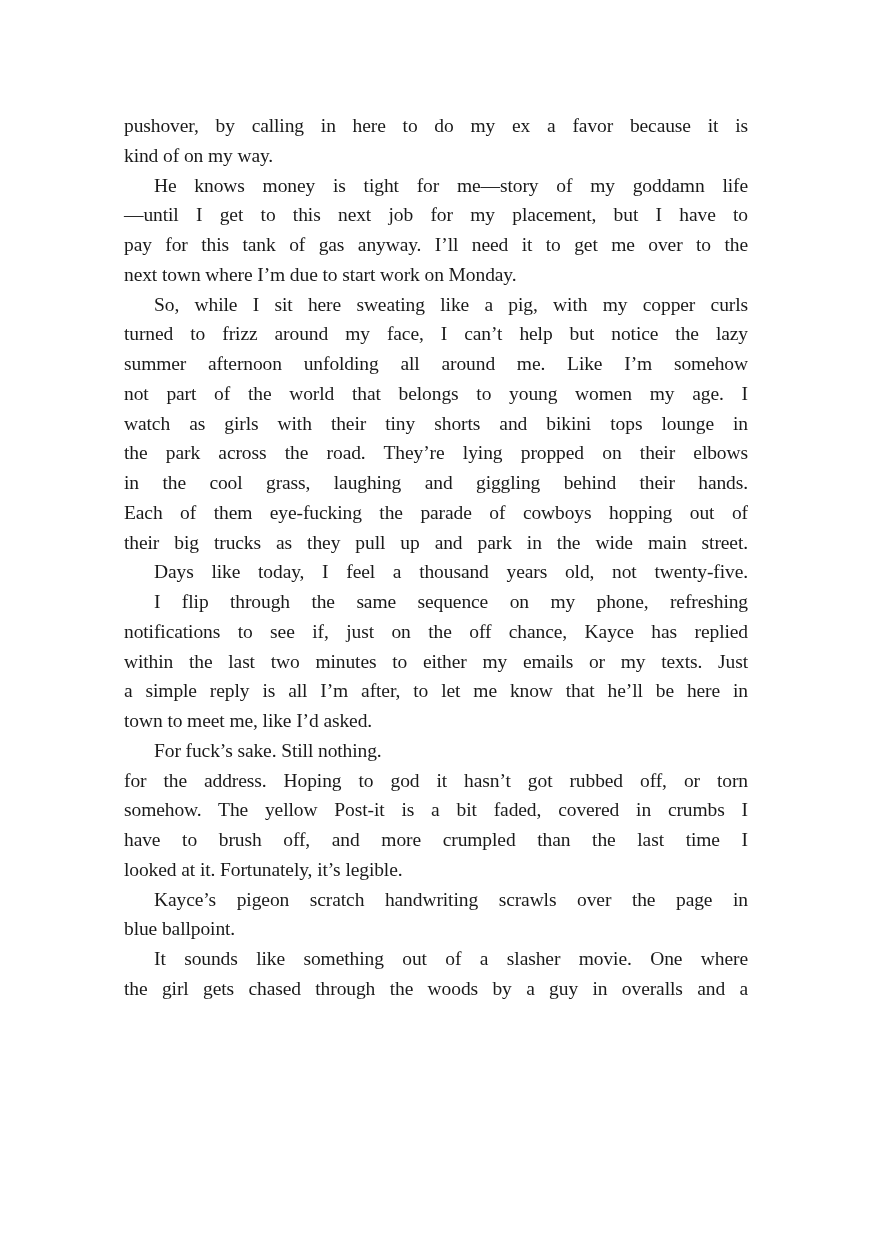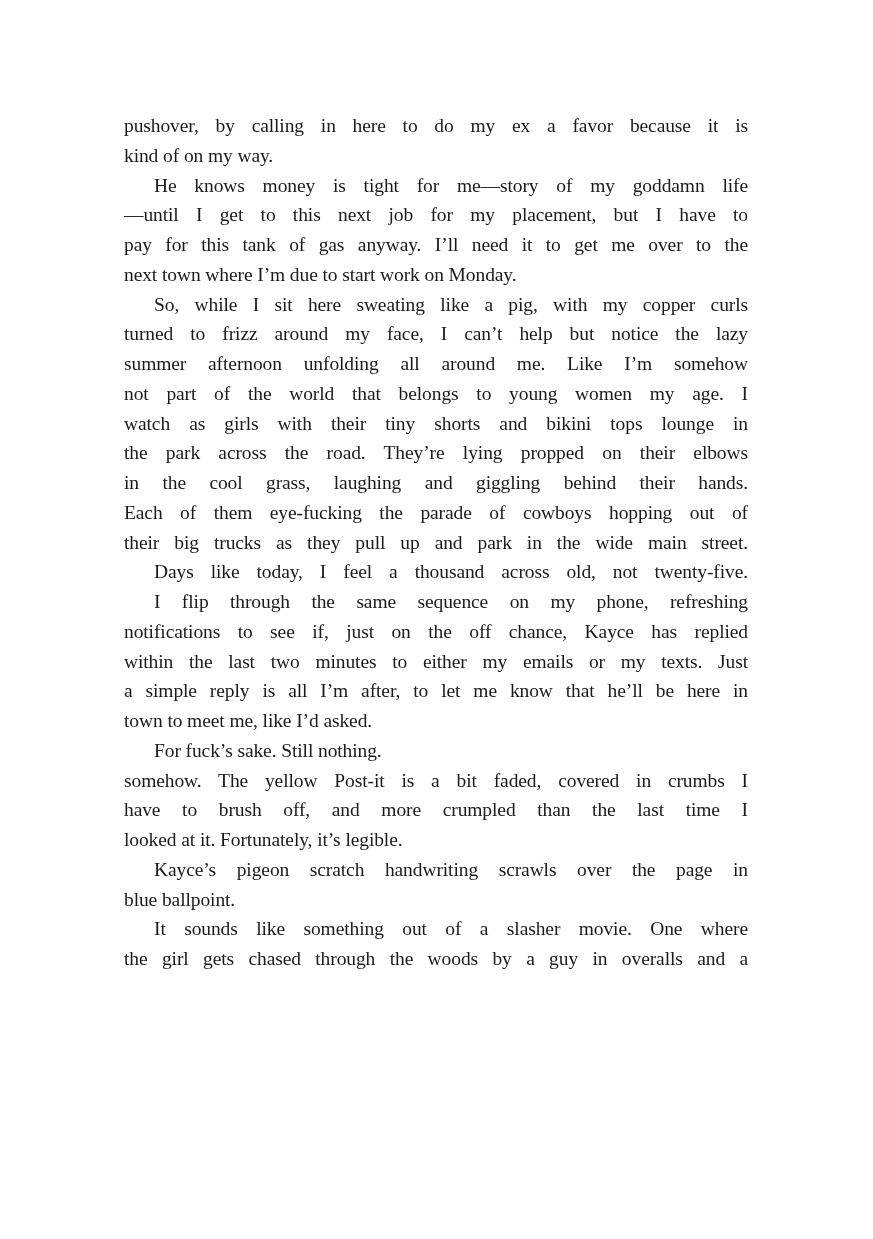--- a/index.html
+++ b/index.html
@@ -63,27 +63,28 @@
       <div class="line"><span>next town where I’m due to start work on Monday.</span></div>
       <div class="line ind just"><span>So, while I sit here sweating like a pig, with my copper curls</span></div>
       <div class="line just"><span>turned to frizz around my face, I can’t help but notice the lazy</span></div>
       <div class="line just"><span>summer afternoon unfolding all around me. Like I’m somehow</span></div>
       <div class="line just"><span>not part of the world that belongs to young women my age. I</span></div>
       <div class="line just"><span>watch as girls with their tiny shorts and bikini tops lounge in</span></div>
       <div class="line just"><span>the park across the road. They’re lying propped on their elbows</span></div>
       <div class="line just"><span>in the cool grass, laughing and giggling behind their hands.</span></div>
       <div class="line just"><span>Each of them eye-fucking the parade of cowboys hopping out of</span></div>
       <div class="line just"><span>their big trucks as they pull up and park in the wide main street.</span></div>
-      <div class="line ind just"><span>Days like today, I feel a thousand across old, not twenty-five.</span></div>
+      <div class="line ind just"><span>Days like today, I feel a thousand years old, not twenty-five.</span></div>
       <div class="line ind just"><span>I flip through the same sequence on my phone, refreshing</span></div>
       <div class="line just"><span>notifications to see if, just on the off chance, Kayce has replied</span></div>
       <div class="line just"><span>within the last two minutes to either my emails or my texts. Just</span></div>
       <div class="line just"><span>a simple reply is all I’m after, to let me know that he’ll be here in</span></div>
       <div class="line"><span>town to meet me, like I’d asked.</span></div>
       <div class="line ind"><span>For fuck’s sake. Still nothing.</span></div>
+      <div class="line just"><span>for the address. Hoping to god it hasn’t got rubbed off, or torn</span></div>
       <div class="line just"><span>somehow. The yellow Post-it is a bit faded, covered in crumbs I</span></div>
       <div class="line just"><span>have to brush off, and more crumpled than the last time I</span></div>
       <div class="line"><span>looked at it. Fortunately, it’s legible.</span></div>
       <div class="line ind just"><span>Kayce’s pigeon scratch handwriting scrawls over the page in</span></div>
       <div class="line"><span>blue ballpoint.</span></div>
       <div class="line ind just"><span>It sounds like something out of a slasher movie. One where</span></div>
       <div class="line just"><span>the girl gets chased through the woods by a guy in overalls and a</span></div>
     </div>
   <div class="folio">13</div>
 </div>

